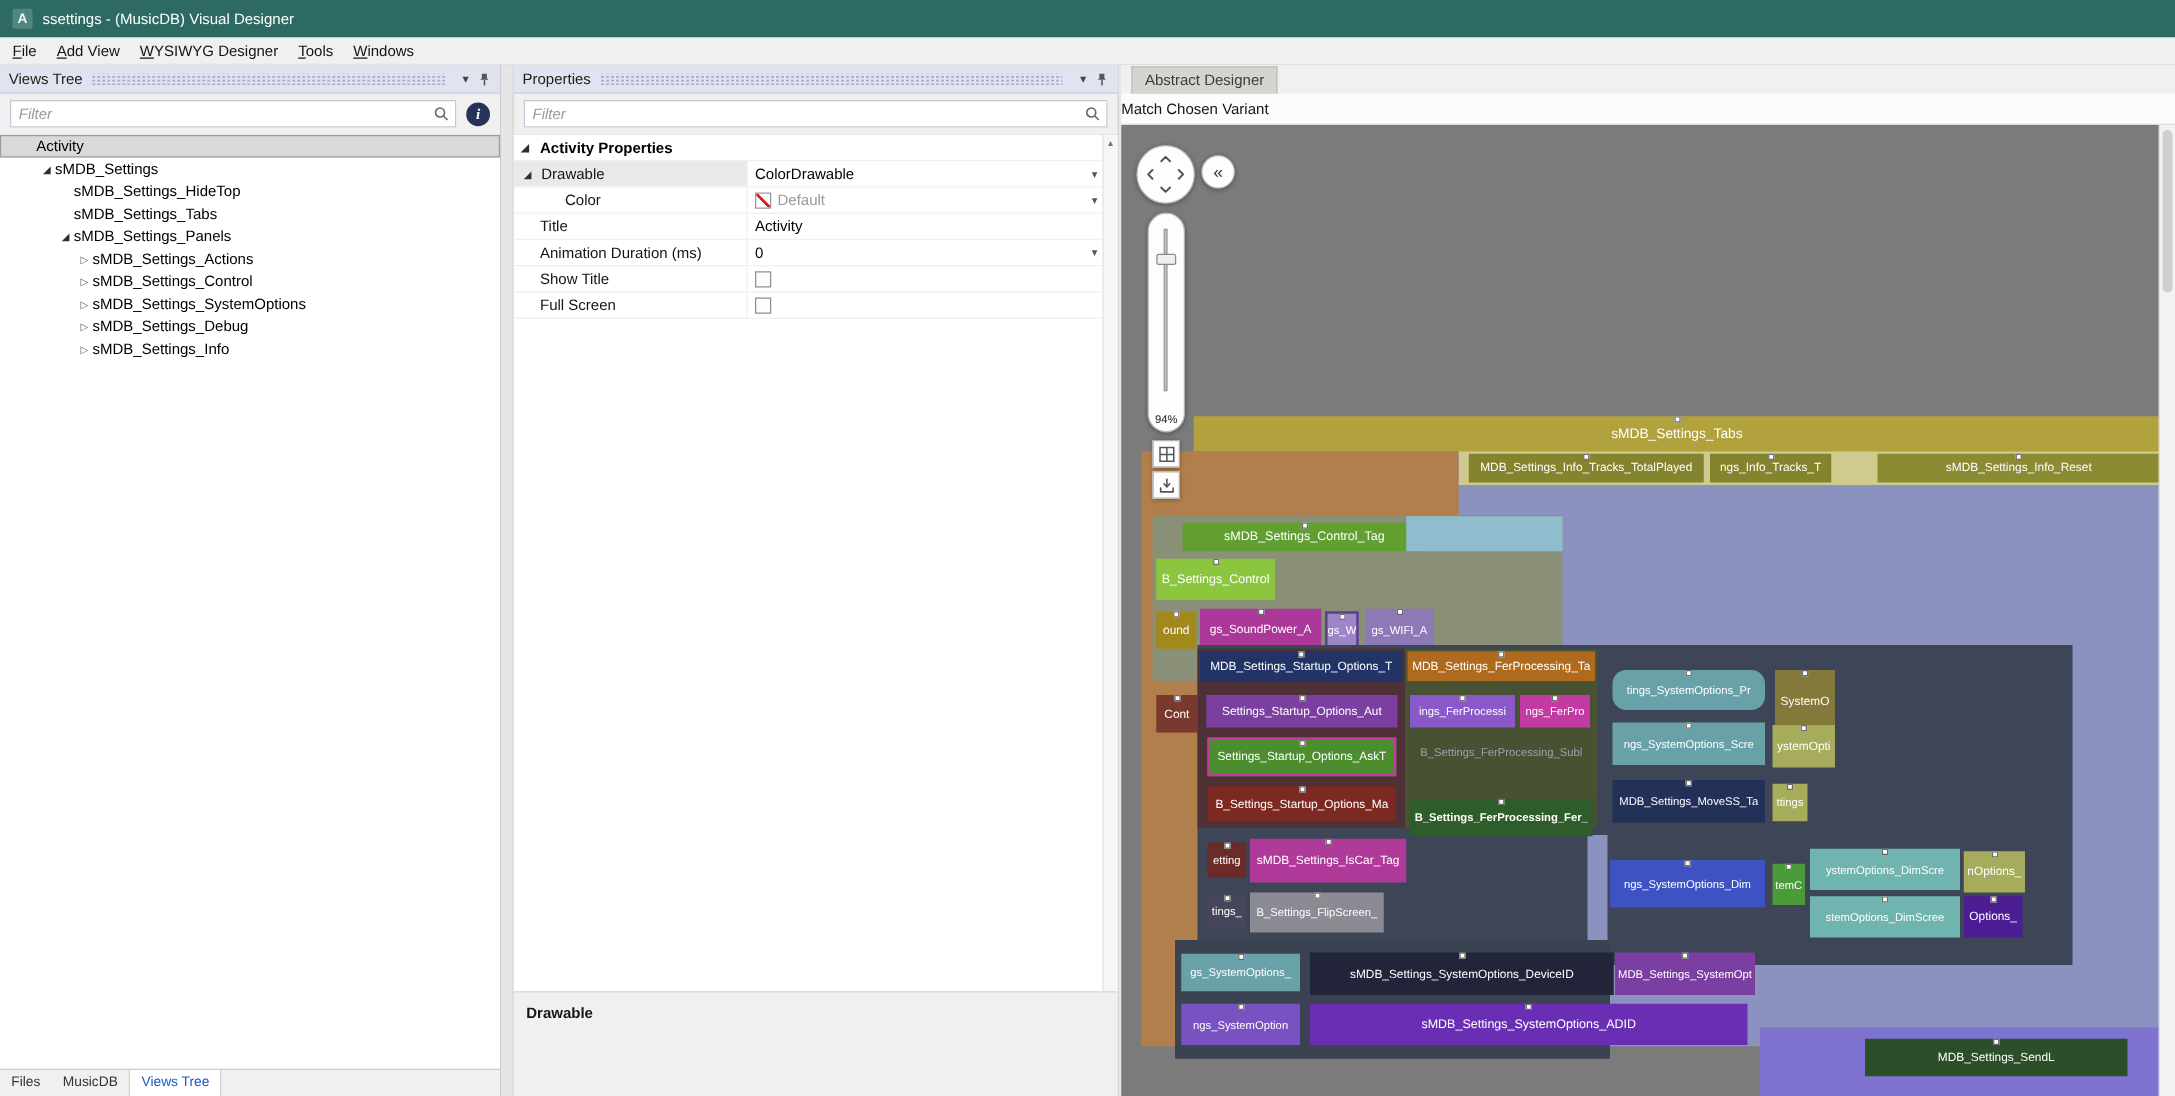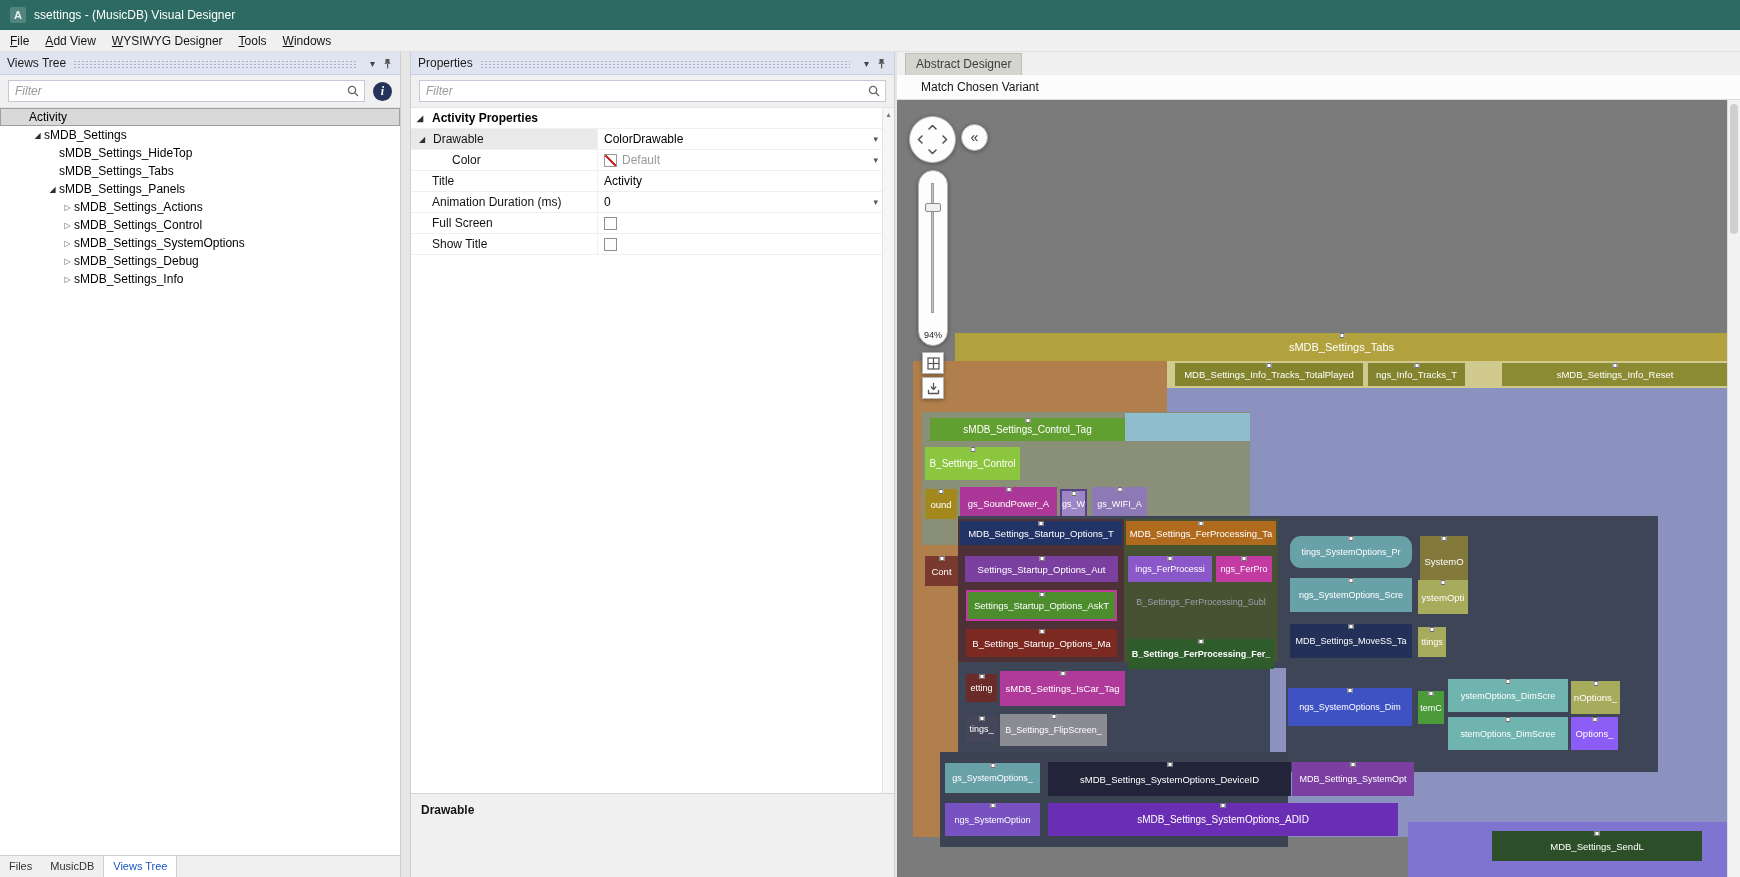--- a/index.html
+++ b/index.html
@@ -54,21 +54,21 @@
   .muted { color:#9a9a9a; }
   .swatch { width:13px; height:13px; border:1px solid #9a9a9a; margin-right:5px;
             background:#fff linear-gradient(to top right, transparent 44%, #cc2a2a 44%, #cc2a2a 56%, transparent 56%); }
   .cb { width:13px; height:13px; border:1px solid #8f8f8f; background:#fdfdfd; }
   .pg-scroll { position:absolute; top:0; right:0; width:12px; bottom:0; background:#f6f6f6; border-left:1px solid #e4e4e4; text-align:center; font-size:8px; color:#777; padding-top:2px; }
   .desc { position:absolute; left:0; right:0; bottom:0; height:84px; background:#f0f0f0; border-top:1px solid #d6d6d6; padding:9px 10px; font-size:12px; font-weight:bold; color:#141414; }
 
   
   .doctabs { height:23px; display:flex; align-items:flex-end; padding-left:8px; background:#f0f0f0; }
   .doctab { background:#d5d5cf; color:#3c3c3c; font-size:12px; padding:3px 10px 4px; border:1px solid #bfbfb9; border-bottom:none; }
-  .dtoolbar { height:25px; background:#fcfcfc; border-bottom:1px solid #dcdcdc; display:flex; align-items:center; padding-left:24px; font-size:12px; color:#141414; }
+  .dtoolbar { height:25px; background:#fcfcfc; border-bottom:1px solid #dcdcdc; display:flex; align-items:center; padding-left:0; font-size:12px; color:#141414; }
   .canvas { position:absolute; left:0; right:0; top:48px; bottom:0; background:#7b7b7b; overflow:hidden; }
   .canvas-content { position:absolute; inset:0; }
   .cbox { position:absolute; display:flex; align-items:center; justify-content:center; overflow:hidden; white-space:nowrap; color:#fff; }
   .clabel { padding:0 2px; }
   .handle { position:absolute; top:0; left:50%; transform:translateX(-50%); width:5px; height:5px; background:#fff; border:1px solid #6d6d6d; }
 
   .fshadow { box-shadow:0 1px 4px rgba(0,0,0,.35); }
   .navpad { position:absolute; left:12px; top:16px; width:47px; height:47px; border-radius:50%; background:#fdfdfd; border:1px solid #b3b3b3; }
   .backbtn { position:absolute; left:64px; top:24px; width:27px; height:27px; border-radius:50%; background:#fdfdfd; border:1px solid #b3b3b3; display:flex; align-items:center; justify-content:center; font-size:14px; color:#333; padding-bottom:2px; }
   .zoomslider { position:absolute; left:21px; top:70px; width:30px; height:176px; background:#fdfdfd; border:1px solid #b3b3b3; border-radius:15px; }
@@ -235,30 +235,30 @@
             <span>Animation Duration (ms)</span>
           </div>
           <div class="pval">
             <span>0</span>
             <span class="chev">▾</span>
           </div>
         </div>
         <div class="prow">
           <div class="plabel" style="padding-left: 8px;">
             <span class="pspace"></span>
-            <span>Full Screen</span>
+            <span>Show Title</span>
           </div>
           <div class="pval">
             <span class="cb"></span>
           </div>
         </div>
         <div class="prow">
           <div class="plabel" style="padding-left: 8px;">
             <span class="pspace"></span>
-            <span>Show Title</span>
+            <span>Full Screen</span>
           </div>
           <div class="pval">
             <span class="cb"></span>
           </div>
         </div>
         <div class="pg-scroll">▴</div>
     </div>
     <div class="desc">
       <span>Drawable</span>
     </div>
@@ -286,21 +286,21 @@
           </div>
           <div class="cbox" style="left: 471px; top: 263px; width: 97px; height: 23px; background: rgb(132, 132, 46); color: rgb(255, 255, 255); font-size: 9.5px;">
             <span class="clabel">ngs_Info_Tracks_T</span>
             <i class="handle"></i>
           </div>
           <div class="cbox" style="left: 605px; top: 263px; width: 226px; height: 23px; background: rgb(139, 139, 51); color: rgb(255, 255, 255); font-size: 9.5px;">
             <span class="clabel">sMDB_Settings_Info_Reset</span>
             <i class="handle"></i>
           </div>
           <div class="cbox" style="left: 25px; top: 312px; width: 328px; height: 133px; background: rgb(138, 144, 119); color: rgb(255, 255, 255); font-size: 10px;"></div>
-          <div class="cbox" style="left: 33px; top: 318px; width: 195px; height: 23px; background: rgb(97, 160, 48); color: rgb(255, 255, 255); font-size: 10px;">
+          <div class="cbox" style="left: 49px; top: 318px; width: 195px; height: 23px; background: rgb(97, 160, 48); color: rgb(255, 255, 255); font-size: 10px;">
             <span class="clabel">sMDB_Settings_Control_Tag</span>
             <i class="handle"></i>
           </div>
           <div class="cbox" style="left: 228px; top: 313px; width: 125px; height: 28px; background: rgb(143, 189, 205); color: rgb(255, 255, 255); font-size: 10px;"></div>
           <div class="cbox" style="left: 28px; top: 347px; width: 95px; height: 33px; background: rgb(140, 198, 63); color: rgb(255, 255, 255); font-size: 10px;">
             <span class="clabel">B_Settings_Control</span>
             <i class="handle"></i>
           </div>
           <div class="cbox" style="left: 28px; top: 389px; width: 32px; height: 30px; background: rgb(163, 137, 28); color: rgb(255, 255, 255); font-size: 9.5px;">
             <span class="clabel">ound</span>
@@ -414,34 +414,34 @@
             <i class="handle"></i>
           </div>
           <div class="cbox" style="left: 103px; top: 614px; width: 107px; height: 32px; background: rgb(139, 139, 148); color: rgb(255, 255, 255); font-size: 9px;">
             <span class="clabel">B_Settings_FlipScreen_</span>
             <i class="handle"></i>
           </div>
           <div class="cbox" style="left: 551px; top: 617px; width: 120px; height: 33px; background: rgb(111, 180, 175); color: rgb(255, 255, 255); font-size: 9px;">
             <span class="clabel">stemOptions_DimScree</span>
             <i class="handle"></i>
           </div>
-          <div class="cbox" style="left: 674px; top: 617px; width: 47px; height: 33px; background: #8b5cf6; color: rgb(255, 255, 255); font-size: 9.5px;">
+          <div class="cbox" style="left: 674px; top: 617px; width: 47px; height: 33px; background: #4c1d95; color: rgb(255, 255, 255); font-size: 9.5px;">
             <span class="clabel">Options_</span>
             <i class="handle"></i>
           </div>
           <div class="cbox" style="left: 43px; top: 652px; width: 348px; height: 95px; background: rgb(59, 67, 82); color: rgb(255, 255, 255); font-size: 10px;"></div>
           <div class="cbox" style="left: 48px; top: 663px; width: 95px; height: 30px; background: rgb(104, 162, 168); color: rgb(255, 255, 255); font-size: 9px;">
             <span class="clabel">gs_SystemOptions_</span>
             <i class="handle"></i>
           </div>
           <div class="cbox" style="left: 151px; top: 662px; width: 243px; height: 34px; background: rgb(34, 36, 58); color: rgb(255, 255, 255); font-size: 9.5px;">
             <span class="clabel">sMDB_Settings_SystemOptions_DeviceID</span>
             <i class="handle"></i>
           </div>
-          <div class="cbox" style="left: 395px; top: 662px; width: 122px; height: 34px; background: rgb(123, 63, 162); color: rgb(255, 255, 255); font-size: 9px;">
+          <div class="cbox" style="left: 395px; top: 662px; width: 112px; height: 34px; background: rgb(123, 63, 162); color: rgb(255, 255, 255); font-size: 9px;">
             <span class="clabel">MDB_Settings_SystemOpt</span>
             <i class="handle"></i>
           </div>
           <div class="cbox" style="left: 48px; top: 703px; width: 95px; height: 33px; background: rgb(121, 82, 194); color: rgb(255, 255, 255); font-size: 9px;">
             <span class="clabel">ngs_SystemOption</span>
             <i class="handle"></i>
           </div>
           <div class="cbox" style="left: 151px; top: 703px; width: 350px; height: 33px; background: rgb(106, 46, 181); color: rgb(255, 255, 255); font-size: 10px;">
             <span class="clabel">sMDB_Settings_SystemOptions_ADID</span>
             <i class="handle"></i>

